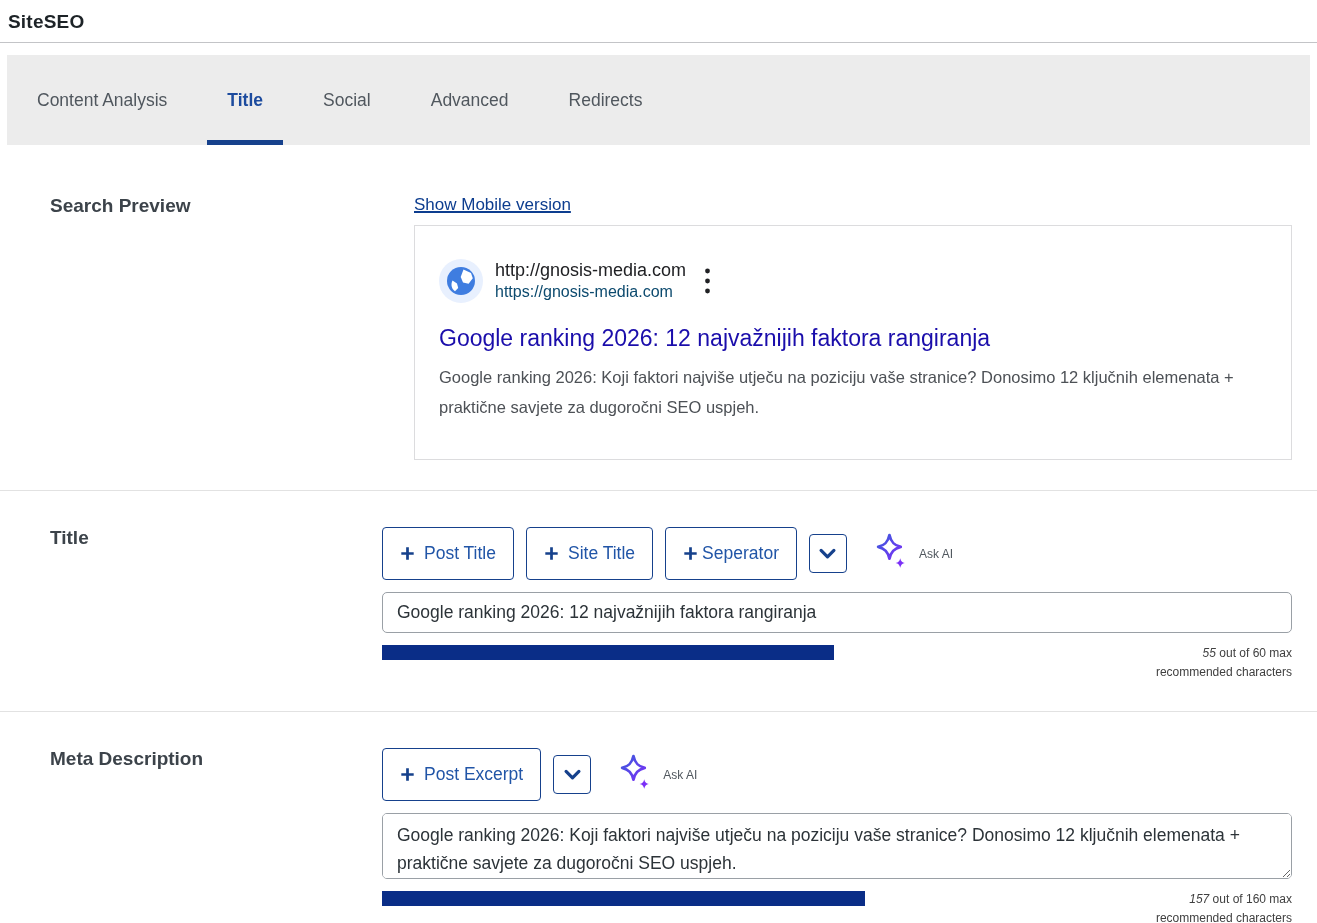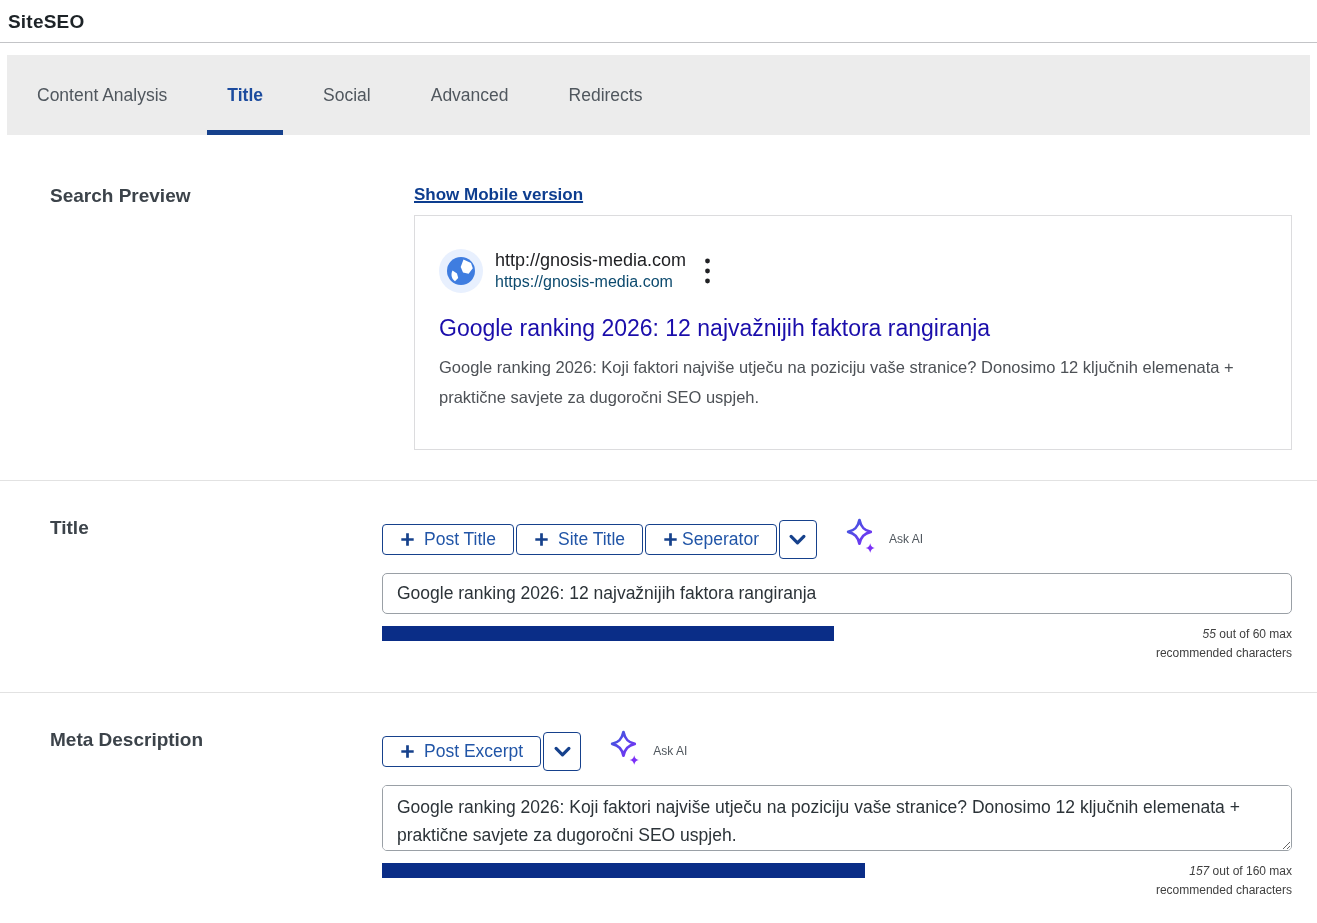--- a/index.html
+++ b/index.html
@@ -16,21 +16,21 @@
     font-weight: 700;
     color: #1d2327;
     padding: 11px 0 9px 8px;
     letter-spacing: .2px;
   }
   .top-divider { border-top: 1px solid #c3c4c7; }
 
   
   .tabbar {
     margin: 12px 7px 0 7px;
-    height: 80px;
+    height: 90px;
     background: #ececec;
     display: flex;
     align-items: stretch;
   }
   .tab {
     display: flex;
     align-items: center;
     padding: 0 30px;
     font-size: 17.5px;
     color: #50575e;
@@ -59,21 +59,21 @@
     color: #3c434a;
   }
   .section-content { flex: 1 1 auto; min-width: 0; }
   .hr { border-top: 1px solid #e2e2e2; }
 
   
   .sec-preview { padding-top: 50px; padding-bottom: 30px; gap: 32px; }
   .mobile-link {
     display: inline-block;
     font-size: 17px;
-    font-weight: 700;
+    font-weight: 400;
     color: #0d3d8f;
     text-decoration: underline;
     text-decoration-thickness: 2px;
     margin-bottom: 10px;
     cursor: pointer;
   }
   .serp-card {
     border: 1px solid #dcdcde;
     background: #fff;
     padding: 33px 24px 37px 24px;
@@ -107,22 +107,22 @@
     display: inline-flex;
     align-items: center;
     gap: 9px;
     background: #fff;
     border: 1.5px solid #16418c;
     border-radius: 4px;
     color: #2155a7;
     font-size: 17.5px;
     font-family: inherit;
     padding: 0 17px;
-    height: 31px;
-    margin-right: 2px;
+    height: 53px;
+    margin-right: 12px;
     cursor: pointer;
     white-space: nowrap;
   }
   .tag-btn.tight { gap: 4px; }
   .chev-btn {
     width: 38px; height: 39px;
     background: #fff;
     border: 1.5px solid #16418c;
     border-radius: 4px;
     display: inline-flex;

